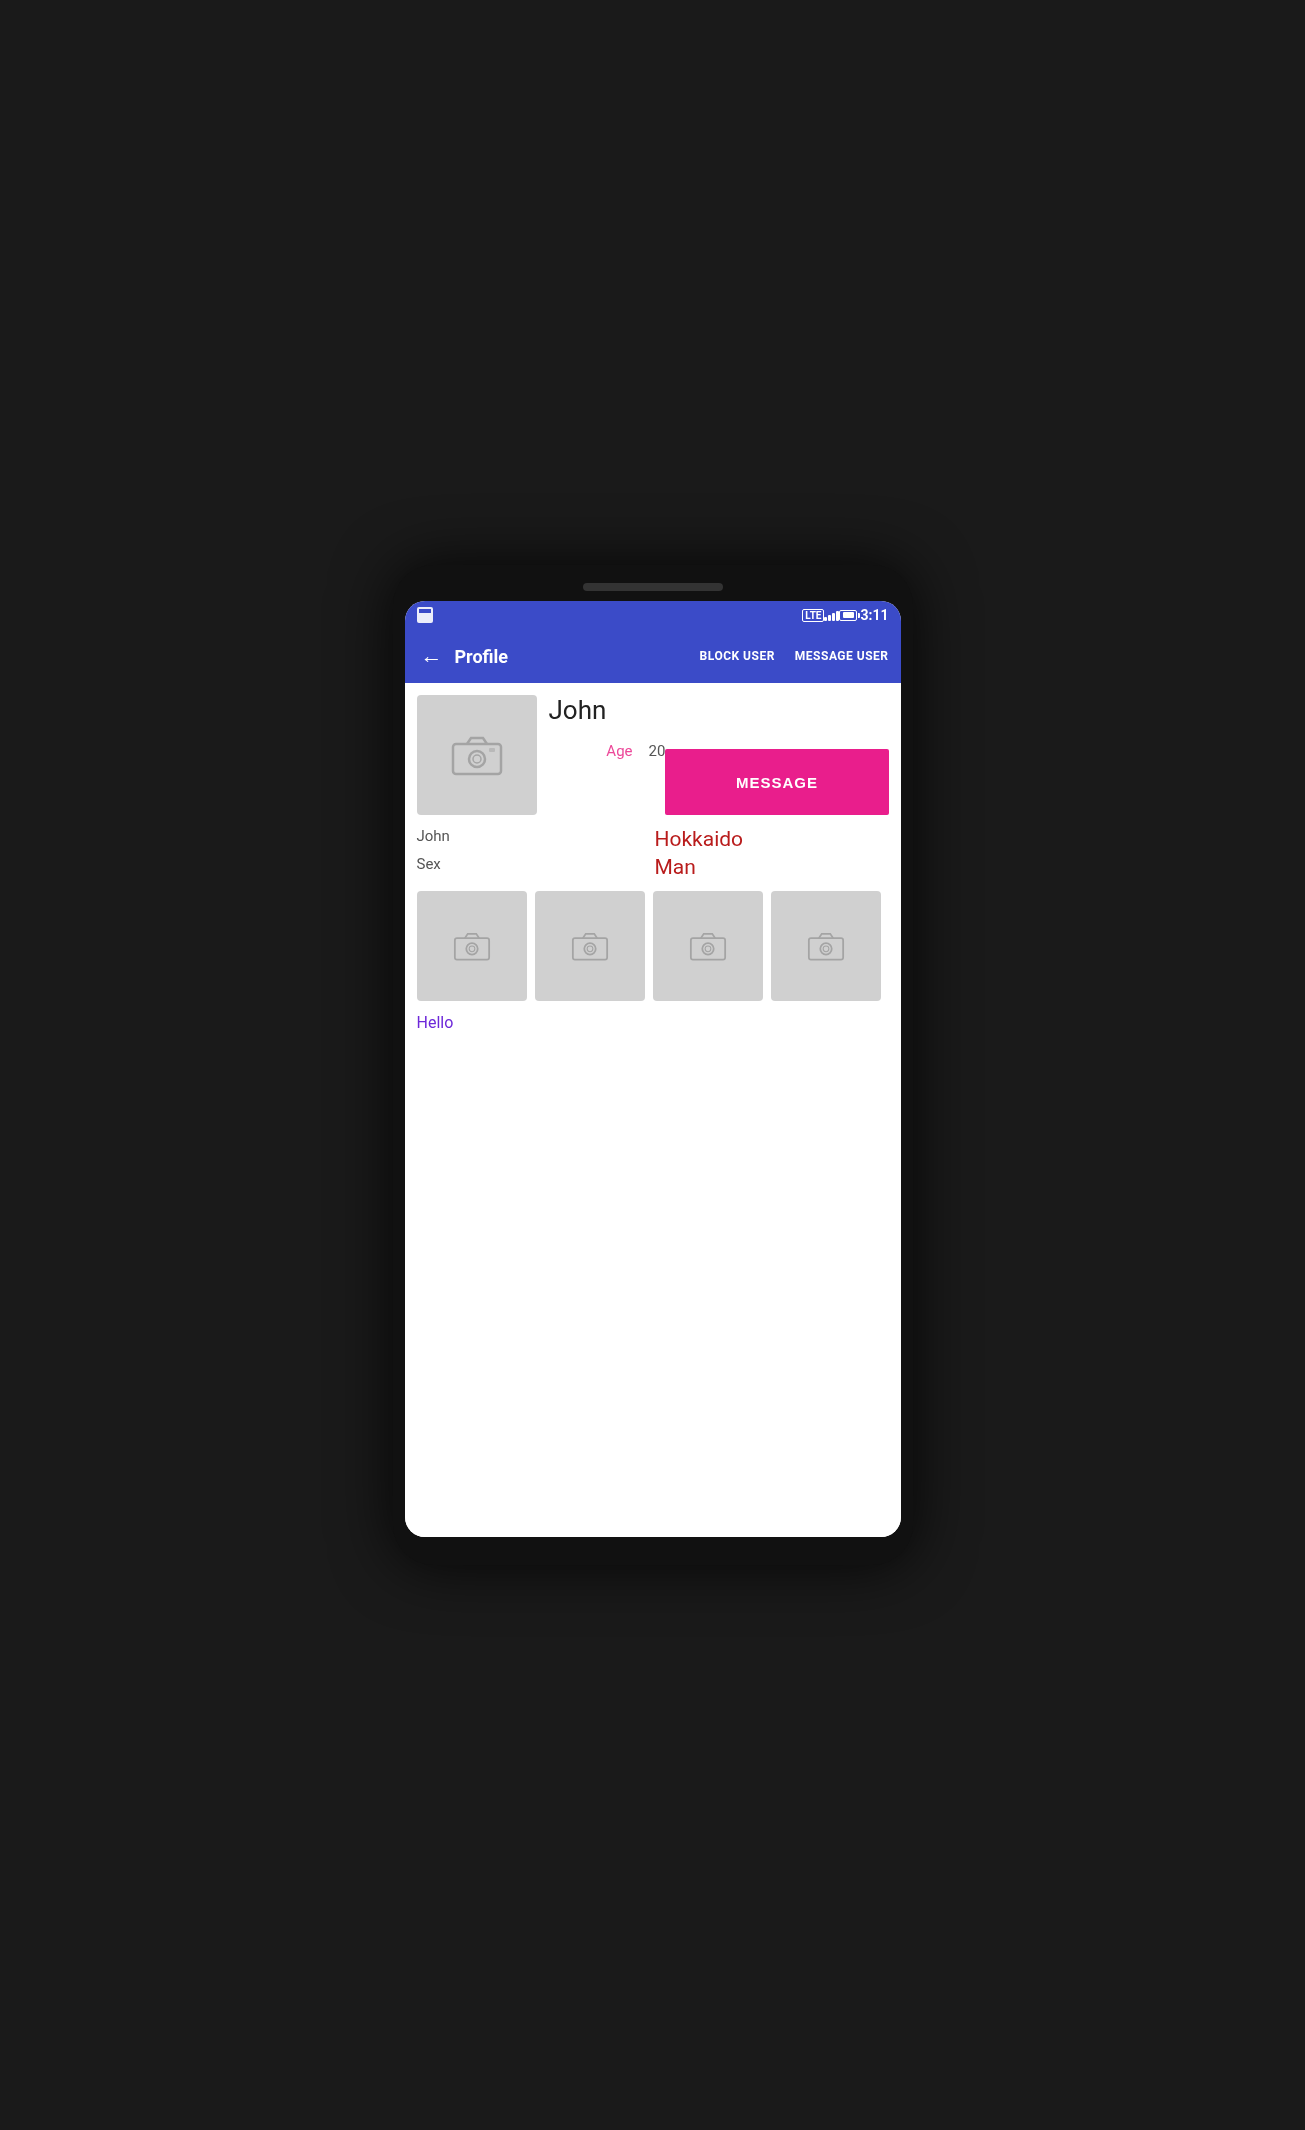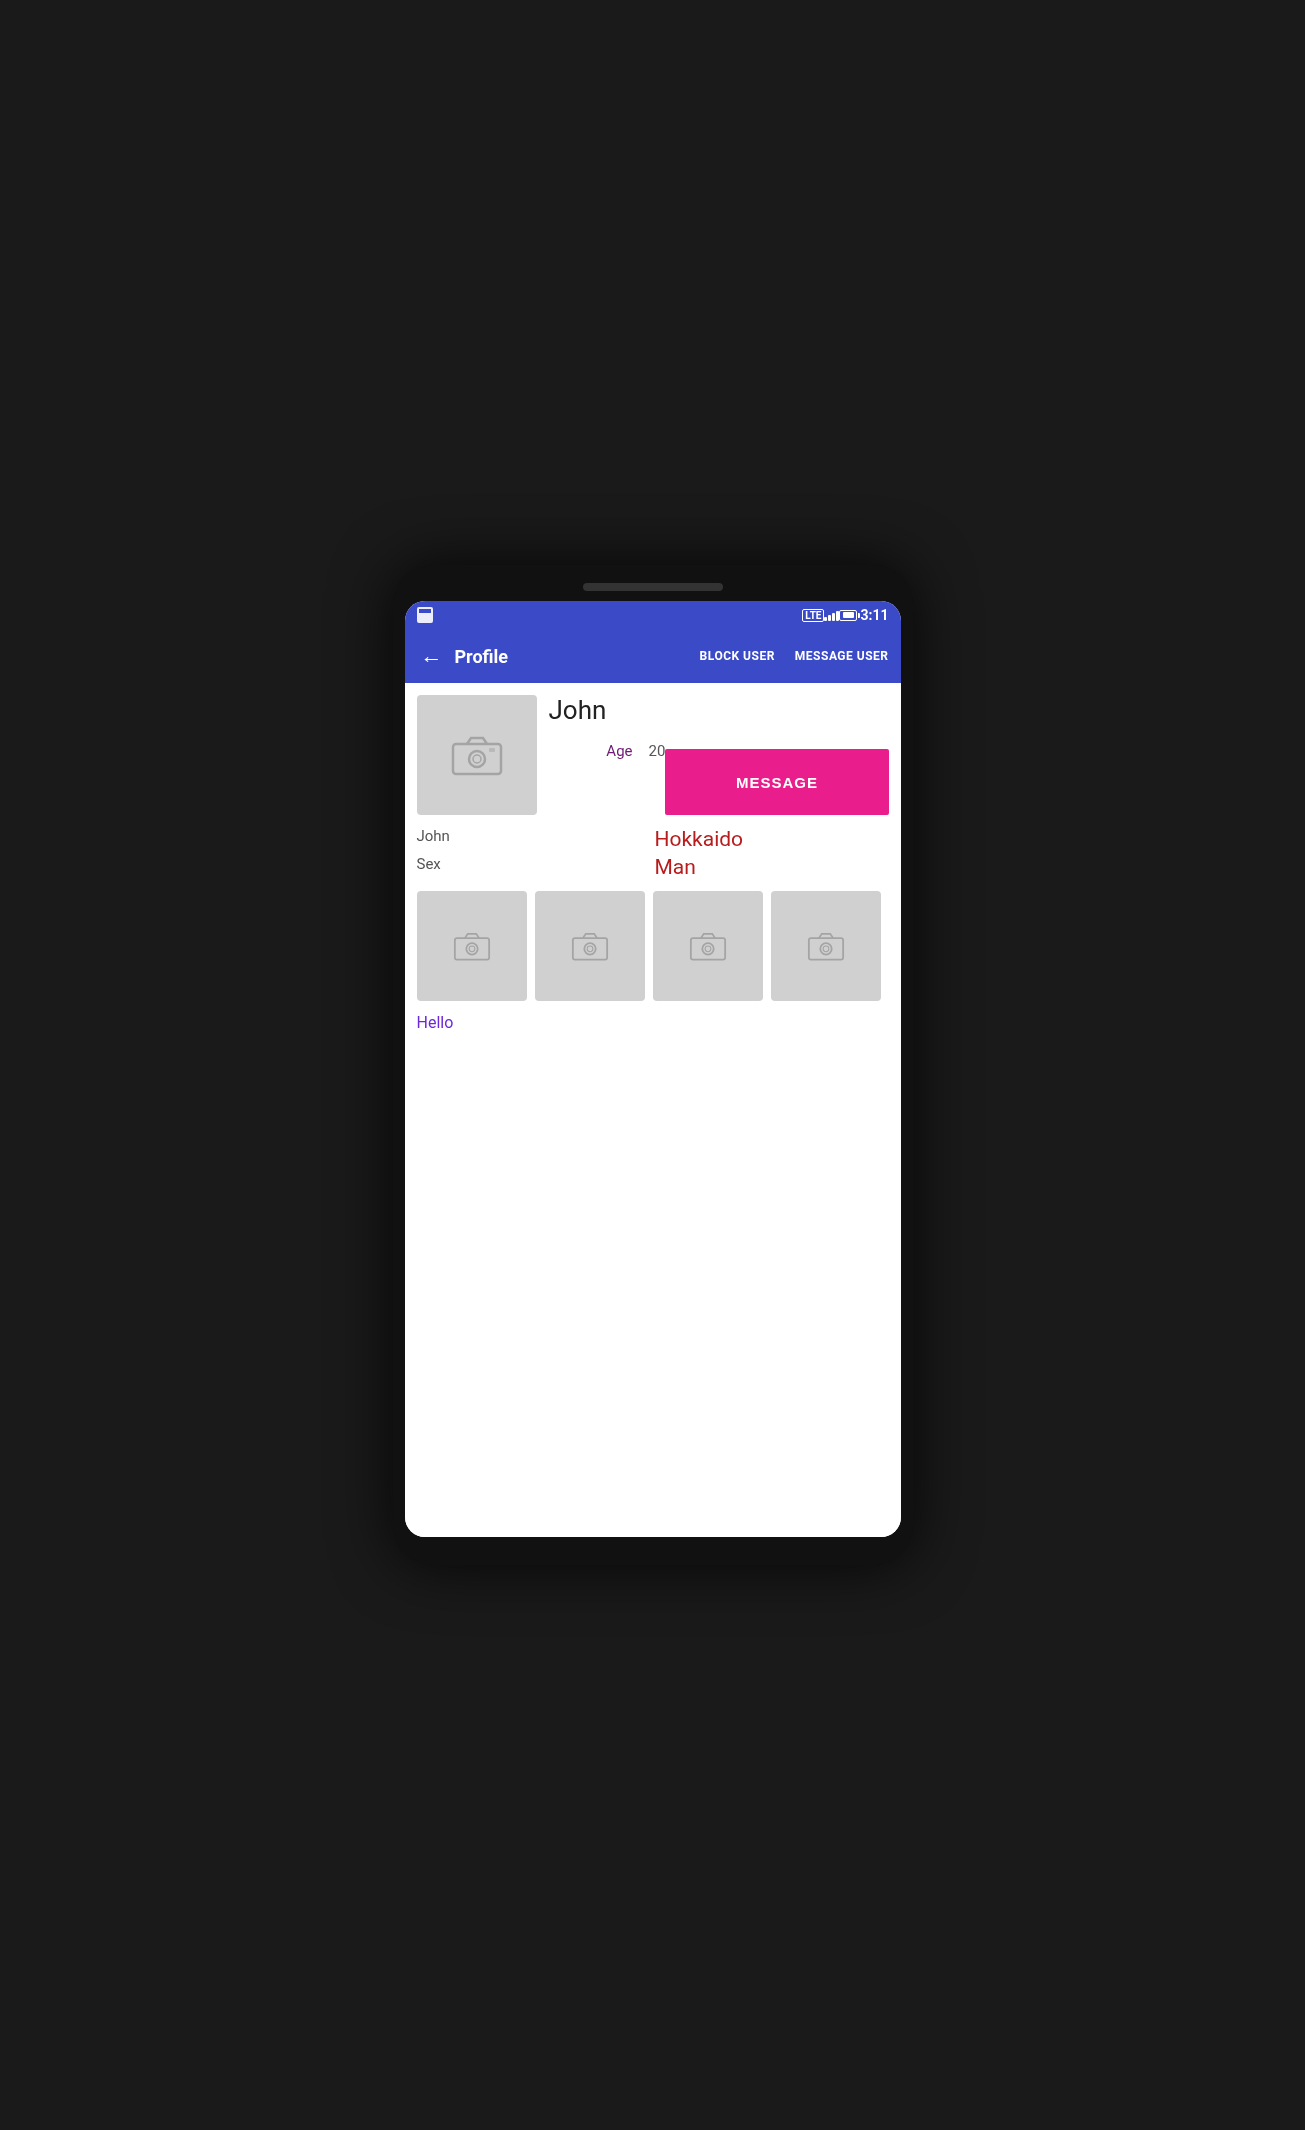--- a/index.html
+++ b/index.html
@@ -229,21 +229,21 @@
 
     .profile-age-row {
       display: flex;
       align-items: center;
       gap: 16px;
       margin-bottom: 8px;
     }
 
     .age-label {
       font-size: 15px;
-      color: #701a75;
+      color: #ec4899;
     }
 
     .age-value {
       font-size: 15px;
       color: #555;
     }
 
     .message-btn {
       background: #e91e8c;
       color: white;

